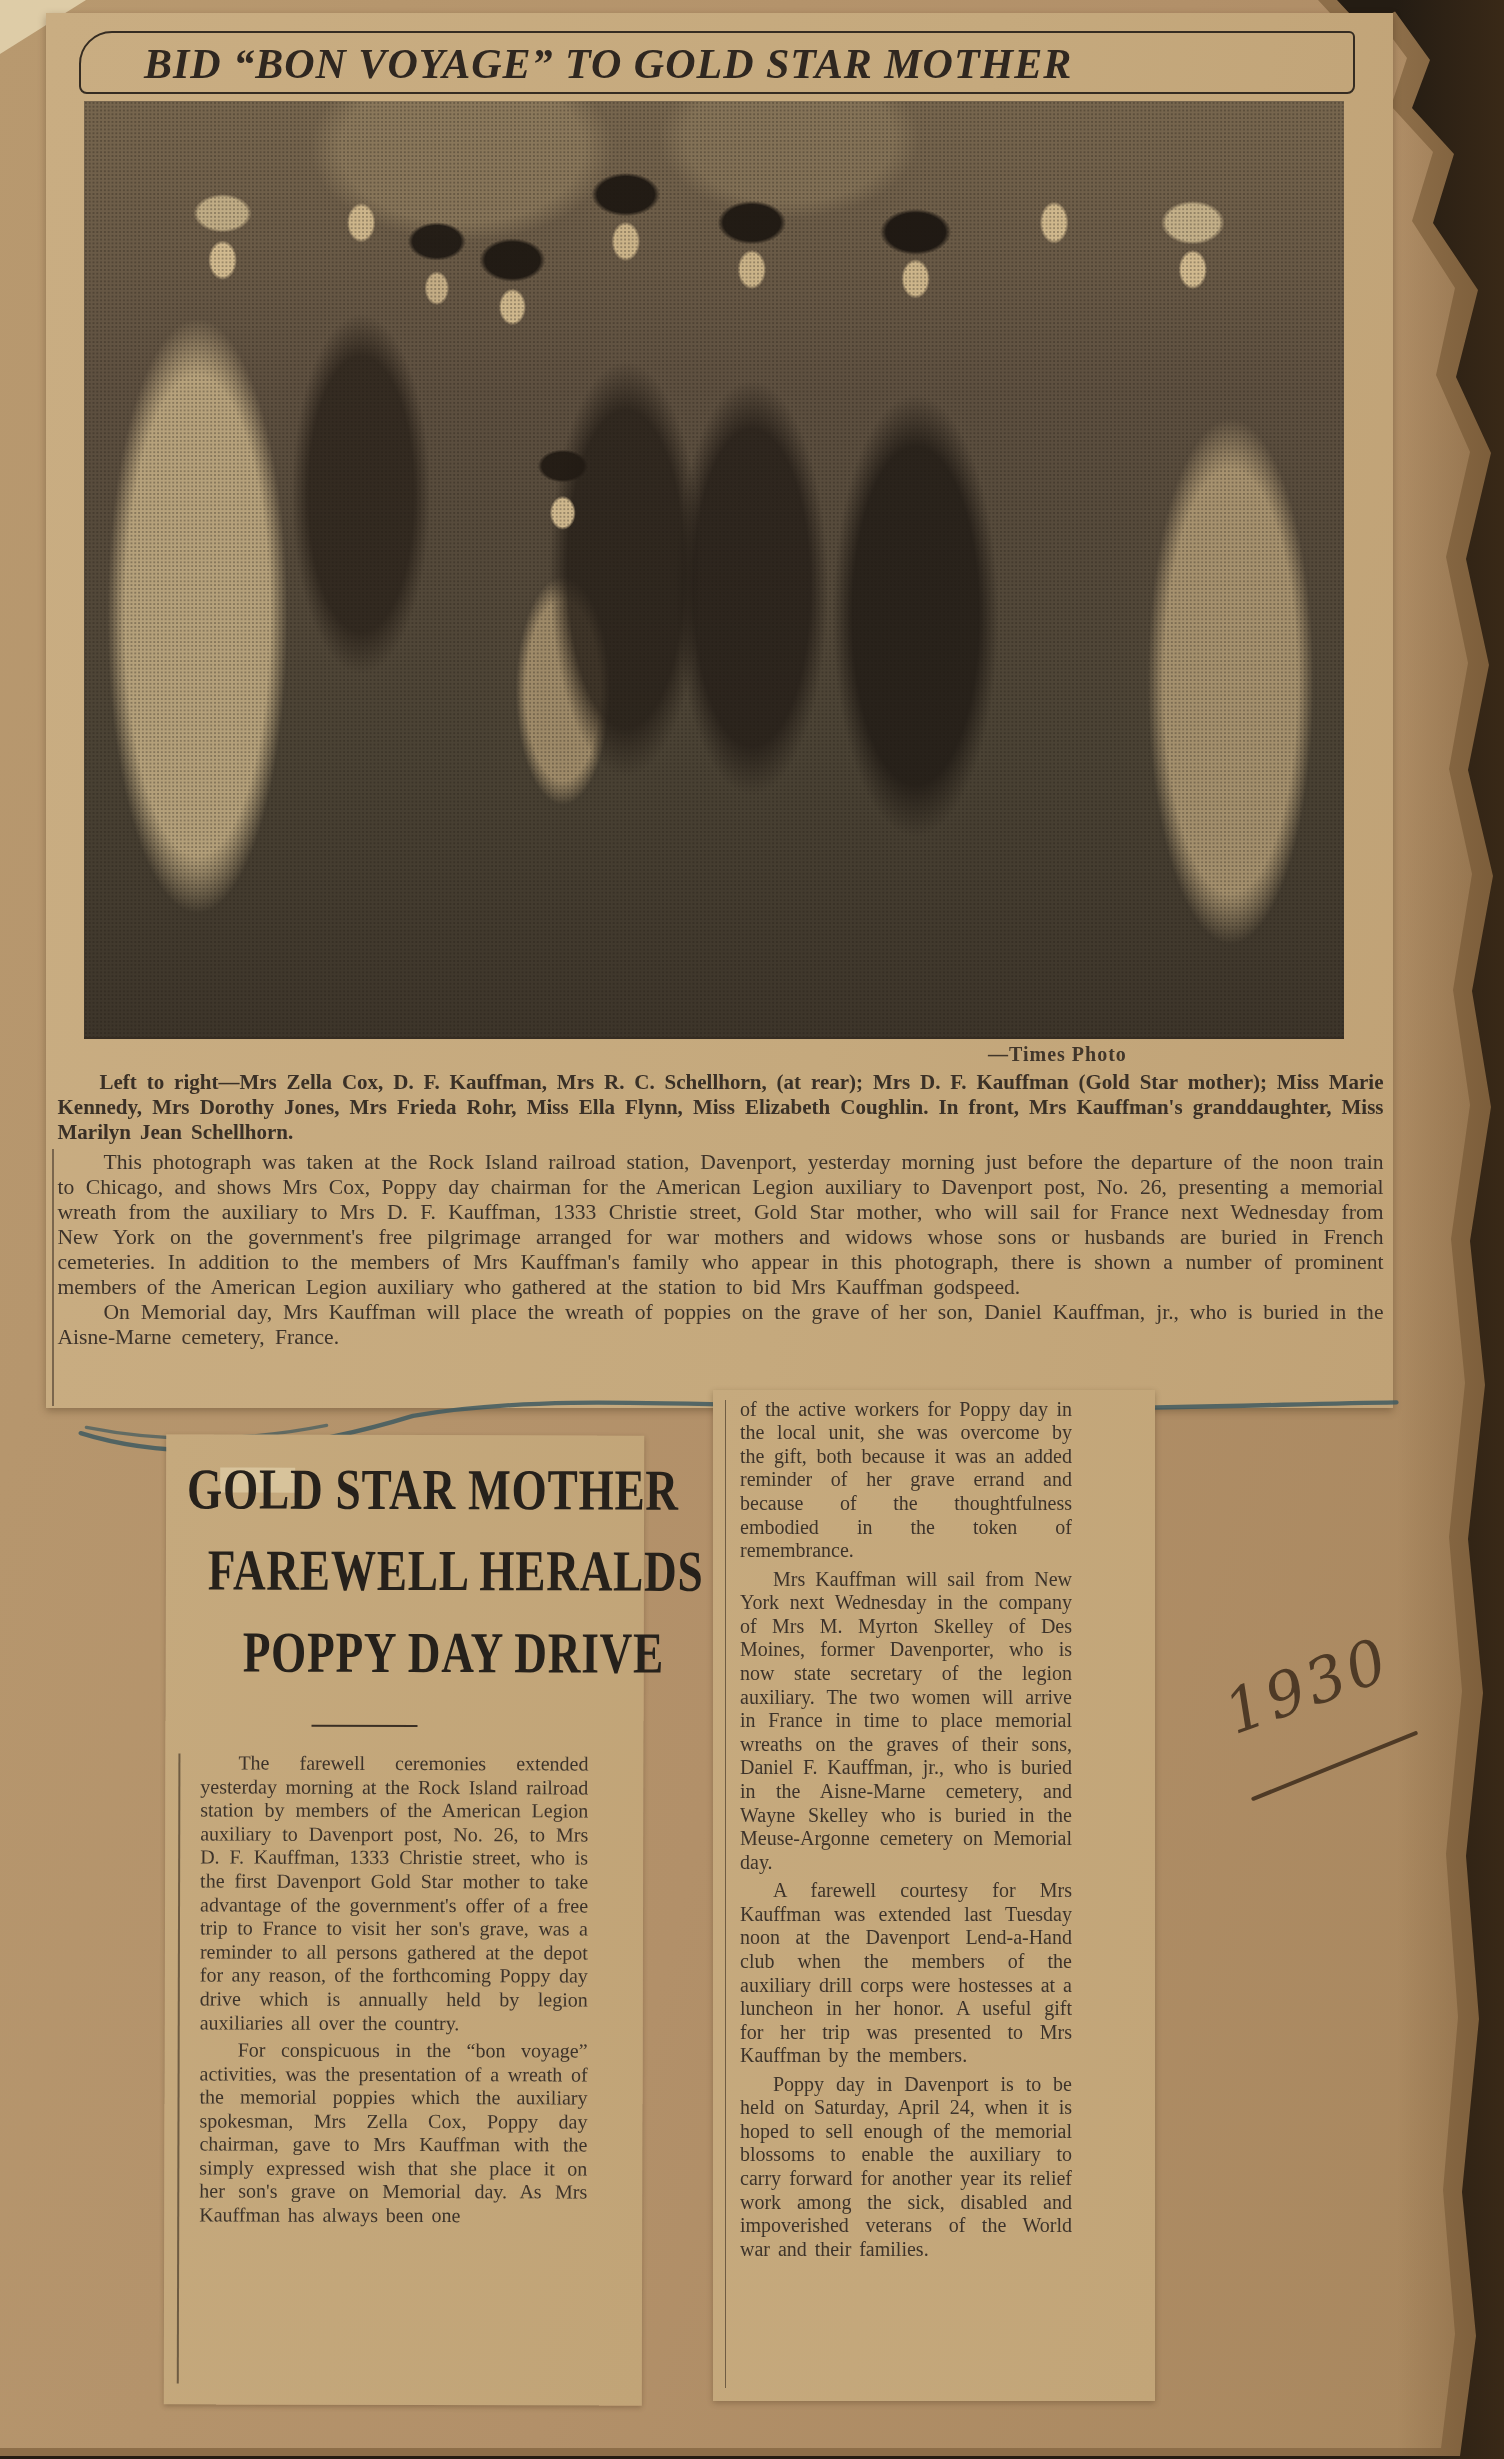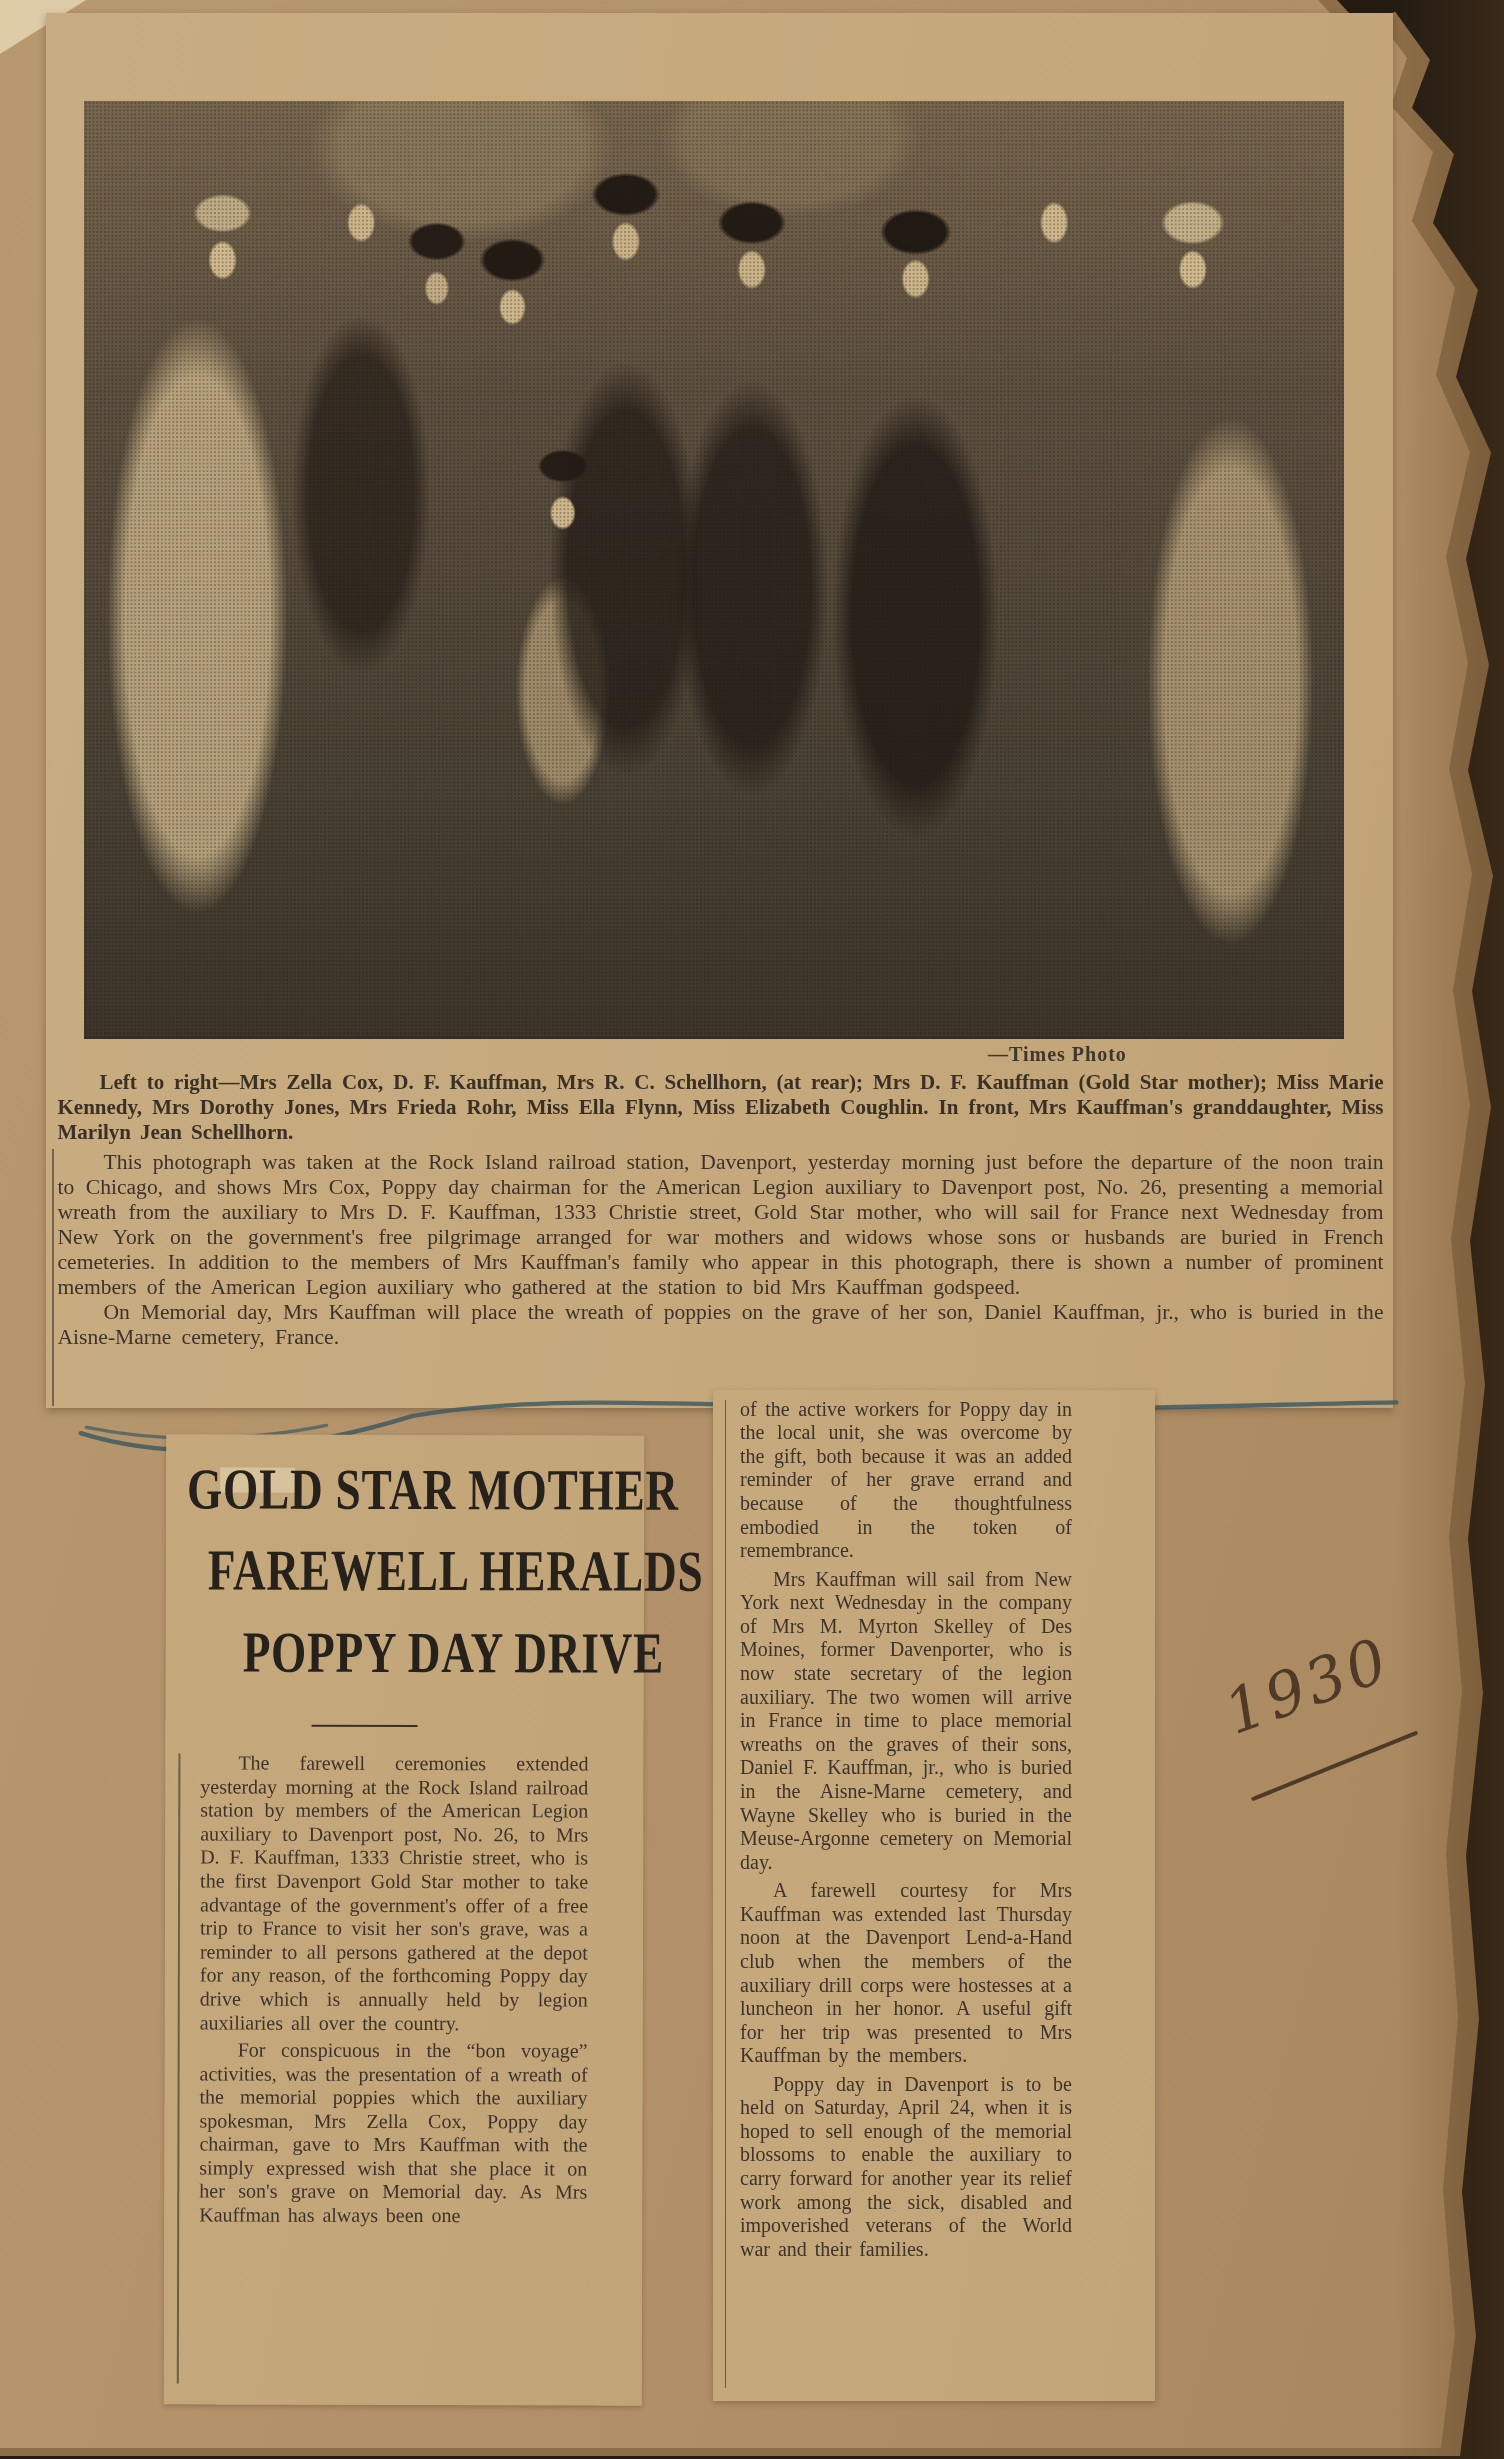--- a/index.html
+++ b/index.html
@@ -112,20 +112,23 @@
 </style>
 </head>
 <body>
 
 <div class="stage">
   <div class="torn-under"></div>
   <div class="page"></div>
   <div class="corner-sliver"></div>
 
   <div class="clip1">
+    <div class="headline-box">
+      <div class="hl">BID “BON VOYAGE” TO GOLD STAR MOTHER</div>
+    </div>
     <div class="photo"></div>
     <div class="credit">—Times Photo</div>
     <div class="caption">Left to right—Mrs Zella Cox, D. F. Kauffman, Mrs R. C. Schellhorn, (at rear); Mrs D. F. Kauffman (Gold Star mother); Miss Marie Kennedy, Mrs Dorothy Jones, Mrs Frieda Rohr, Miss Ella Flynn, Miss Elizabeth Coughlin.  In front, Mrs Kauffman's granddaughter, Miss Marilyn Jean Schellhorn.</div>
     <div class="c1rule"></div>
     <div class="c1body">
       <p>This photograph was taken at the Rock Island railroad station, Davenport, yesterday morning just before the departure of the noon train to Chicago, and shows Mrs Cox, Poppy day chairman for the American Legion auxiliary to Davenport post, No. 26, presenting a memorial wreath from the auxiliary to Mrs D. F. Kauffman, 1333 Christie street, Gold Star mother, who will sail for France next Wednesday from New York on the government's free pilgrimage arranged for war mothers and widows whose sons or husbands are buried in French cemeteries.  In addition to the members of Mrs Kauffman's family who appear in this photograph, there is shown a number of prominent members of the American Legion auxiliary who gathered at the station to bid Mrs Kauffman godspeed.</p>
       <p>On Memorial day, Mrs Kauffman will place the wreath of poppies on the grave of her son, Daniel Kauffman, jr., who is buried in the Aisne-Marne cemetery, France.</p>
     </div>
   </div>
 
@@ -145,21 +148,21 @@
       <p>The farewell ceremonies extended yesterday morning at the Rock Island railroad station by members of the American Legion auxiliary to Davenport post, No. 26, to Mrs D. F. Kauffman, 1333 Christie street, who is the first Davenport Gold Star mother to take advantage of the government's offer of a free trip to France to visit her son's grave, was a reminder to all persons gathered at the depot for any reason, of the forthcoming Poppy day drive which is annually held by legion auxiliaries all over the country.</p>
       <p>For conspicuous in the “bon voyage” activities, was the presentation of a wreath of the memorial poppies which the auxiliary spokesman, Mrs Zella Cox, Poppy day chairman, gave to Mrs Kauffman with the simply expressed wish that she place it on her son's grave on Memorial day.  As Mrs Kauffman has always been one</p>
     </div>
   </div>
 
   <div class="clip2b">
     <div class="colrule-b"></div>
     <div class="c2b-body">
       <p class="cont">of the active workers for Poppy day in the local unit, she was overcome by the gift, both because it was an added reminder of her grave errand and because of the thoughtfulness embodied in the token of remembrance.</p>
       <p>Mrs Kauffman will sail from New York next Wednesday in the company of Mrs M. Myrton Skelley of Des Moines, former Davenporter, who is now state secretary of the legion auxiliary.  The two women will arrive in France in time to place memorial wreaths on the graves of their sons, Daniel F. Kauffman, jr., who is buried in the Aisne-Marne cemetery, and Wayne Skelley who is buried in the Meuse-Argonne cemetery on Memorial day.</p>
-      <p>A farewell courtesy for Mrs Kauffman was extended last Thursday noon at the Davenport Lend-a-Hand club when the members of the auxiliary drill corps were hostesses at a luncheon in her honor.  A useful gift for her trip was presented to Mrs Kauffman by the members.</p>
+      <p>A farewell courtesy for Mrs Kauffman was extended last Tuesday noon at the Davenport Lend-a-Hand club when the members of the auxiliary drill corps were hostesses at a luncheon in her honor.  A useful gift for her trip was presented to Mrs Kauffman by the members.</p>
       <p>Poppy day in Davenport is to be held on Saturday, April 24, when it is hoped to sell enough of the memorial blossoms to enable the auxiliary to carry forward for another year its relief work among the sick, disabled and impoverished veterans of the World war and their families.</p>
     </div>
   </div>
 
   <div class="hand"><span>1930</span></div>
   <div class="hand-underline"></div>
 
   <div class="page-edge-shade"></div>
 </div>
 

